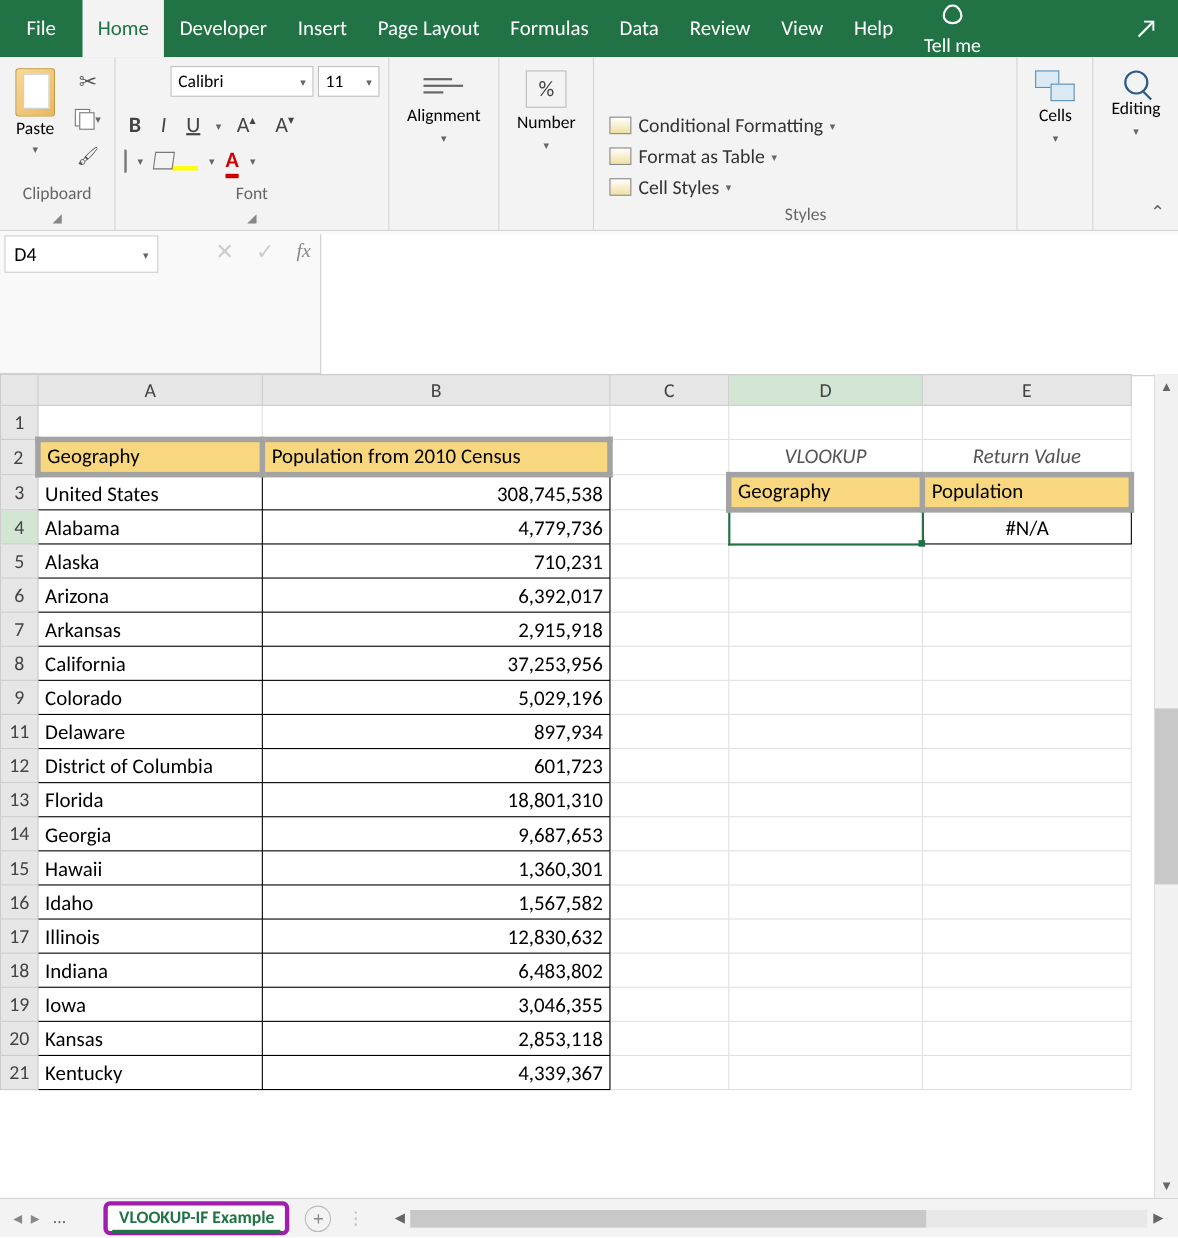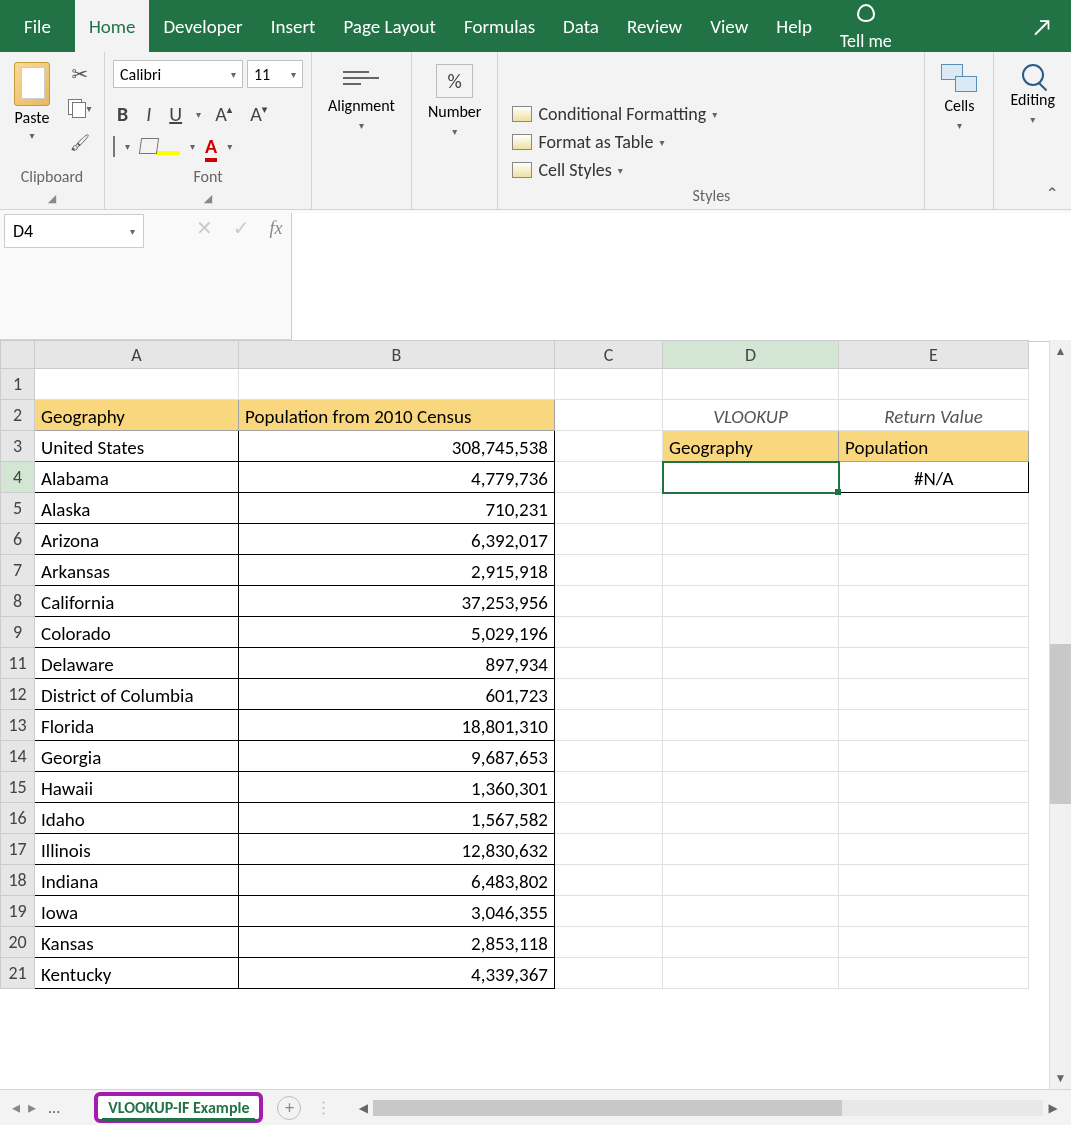--- a/index.html
+++ b/index.html
@@ -20,21 +20,21 @@
 .paste-btn { display: flex; flex-direction: column; align-items: center; gap: 2px; padding: 2px 6px; }
 .clipboard-icon { width: 36px; height: 44px; background: linear-gradient(135deg, #f9d997, #e8b860); border: 1px solid #c49a3a; border-radius: 3px; position: relative; }
 .clipboard-icon::before { content: ''; position: absolute; top: 4px; left: 6px; width: 22px; height: 30px; background: #fff; border: 1px solid #ccc; }
 .mini-btns { display: flex; flex-direction: column; gap: 6px; margin-left: 4px; }
 .mini-btn { width: 32px; height: 28px; display: flex; align-items: center; justify-content: center; font-size: 18px; color: #555; }
 .scissors::before { content: '✂'; font-size: 20px; }
 .copy-icon { position: relative; width: 18px; height: 18px; }
 .copy-icon::before { content: ''; position: absolute; width: 12px; height: 14px; border: 1px solid #777; background: #fff; top: 0; left: 0; }
 .copy-icon::after { content: ''; position: absolute; width: 12px; height: 14px; border: 1px solid #777; background: #fff; top: 3px; left: 4px; }
 .brush::before { content: '🖌'; font-size: 16px; }
-.font-row { display: flex; gap: 4px; align-items: center; margin-bottom: 6px; }
+.font-row { display: flex; gap: 4px; align-items: center; margin-bottom: 6px; margin-left: 42px; }
 .font-select { width: 130px; height: 28px; border: 1px solid #c0c0c0; background: #fff; font-size: 16px; padding: 2px 6px; display: flex; align-items: center; justify-content: space-between; }
 .size-select { width: 56px; height: 28px; border: 1px solid #c0c0c0; background: #fff; font-size: 16px; padding: 2px 6px; display: flex; align-items: center; justify-content: space-between; }
 .dd-arrow { font-size: 10px; color: #666; }
 .font-btns { display: flex; gap: 10px; align-items: center; }
 .fmt-btn { font-size: 20px; color: #444; padding: 2px 4px; font-family: Calibri, sans-serif; }
 .border-btn { width: 18px; height: 18px; border: 1px solid #777; position: relative; }
 .border-btn::before { content: ''; position: absolute; top: 50%; left: 0; right: 0; border-top: 1px solid #777; }
 .border-btn::after { content: ''; position: absolute; left: 50%; top: 0; bottom: 0; border-left: 1px solid #777; }
 .fill-btn { display: inline-flex; align-items: center; }
 .bucket { width: 18px; height: 16px; border: 1px solid #777; transform: skewX(-8deg); position: relative; }
@@ -65,21 +65,21 @@
 .formula-input-wrap { flex: 1; border: 1px solid #ccc; border-top: none; border-right: none; height: 100%; background: #fff; margin-top: 3px; }
 .sheet-area { flex: 1; display: flex; overflow: hidden; position: relative; }
 .grid-container { flex: 1; overflow: hidden; position: relative; }
 table.grid { border-collapse: collapse; table-layout: fixed; }
 .colhdr th { background: #e6e6e6; border: 1px solid #ccc; font-weight: normal; color: #444; font-size: 18px; height: 28px; text-align: center; }
 .sel-col { background: #d3e5d3 !important; }
 .rowhdr { background: #e6e6e6; border: 1px solid #ccc; text-align: center; color: #444; font-size: 18px; width: 34px; }
 .sel-row { background: #d3e5d3 !important; }
 td.cell { border: 1px solid #e0e0e0; height: 31px; font-size: 19px; padding: 2px 6px; font-family: Calibri, sans-serif; vertical-align: bottom; }
 td.data-cell { border: 1px solid #000; }
-td.header-cell { background: #f8d77e; border: 1px solid #a3a3a3; }
+td.header-cell { background: #f8d77e; border: 5px solid #a3a3a3; }
 td.num { text-align: right; }
 td.selected { border: 2px solid #217346 !important; position: relative; }
 td.selected::after { content: ''; position: absolute; right: -3px; bottom: -3px; width: 6px; height: 6px; background: #217346; }
 .corner { background: #e6e6e6; border: 1px solid #ccc; width: 34px; }
 .italic-hdr { font-style: italic; text-align: center; color: #555; }
 .vscroll { width: 22px; background: #f1f1f1; border-left: 1px solid #ddd; display: flex; flex-direction: column; }
 .vscroll .arrow { height: 22px; display: flex; align-items: center; justify-content: center; font-size: 12px; color: #666; }
 .vscroll .track { flex: 1; position: relative; }
 .vscroll .thumb { position: absolute; top: 40%; width: 100%; height: 160px; background: #c8c8c8; }
 .status-tabs { height: 36px; background: #f3f3f3; border-top: 1px solid #d4d4d4; display: flex; align-items: center; font-size: 16px; }

